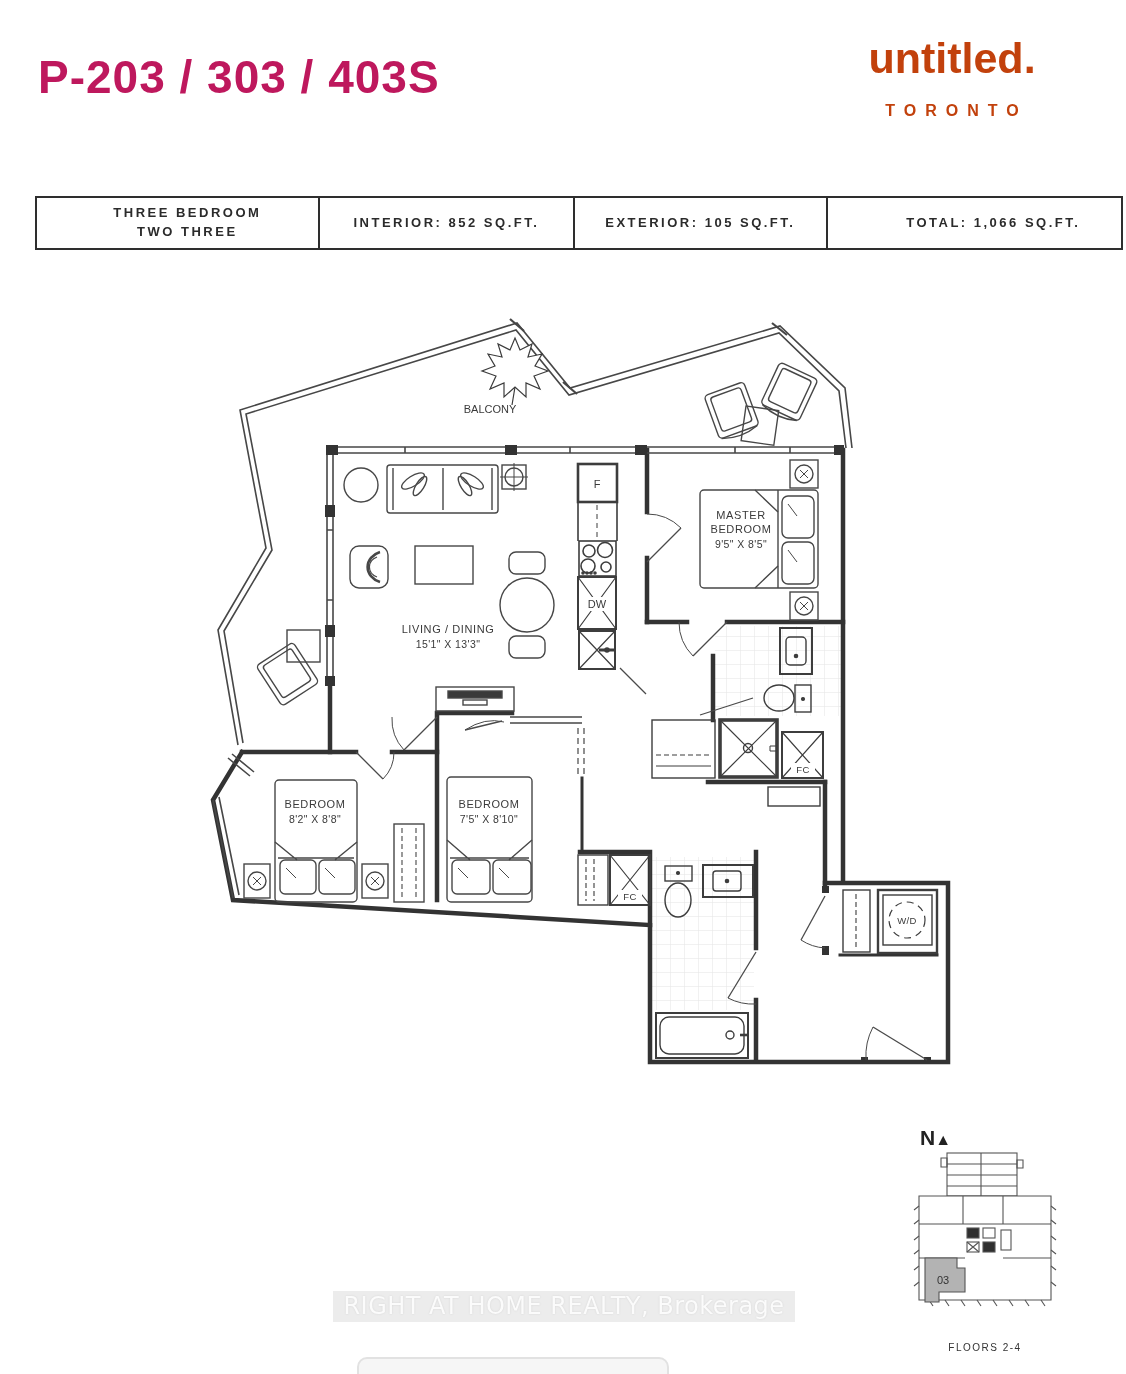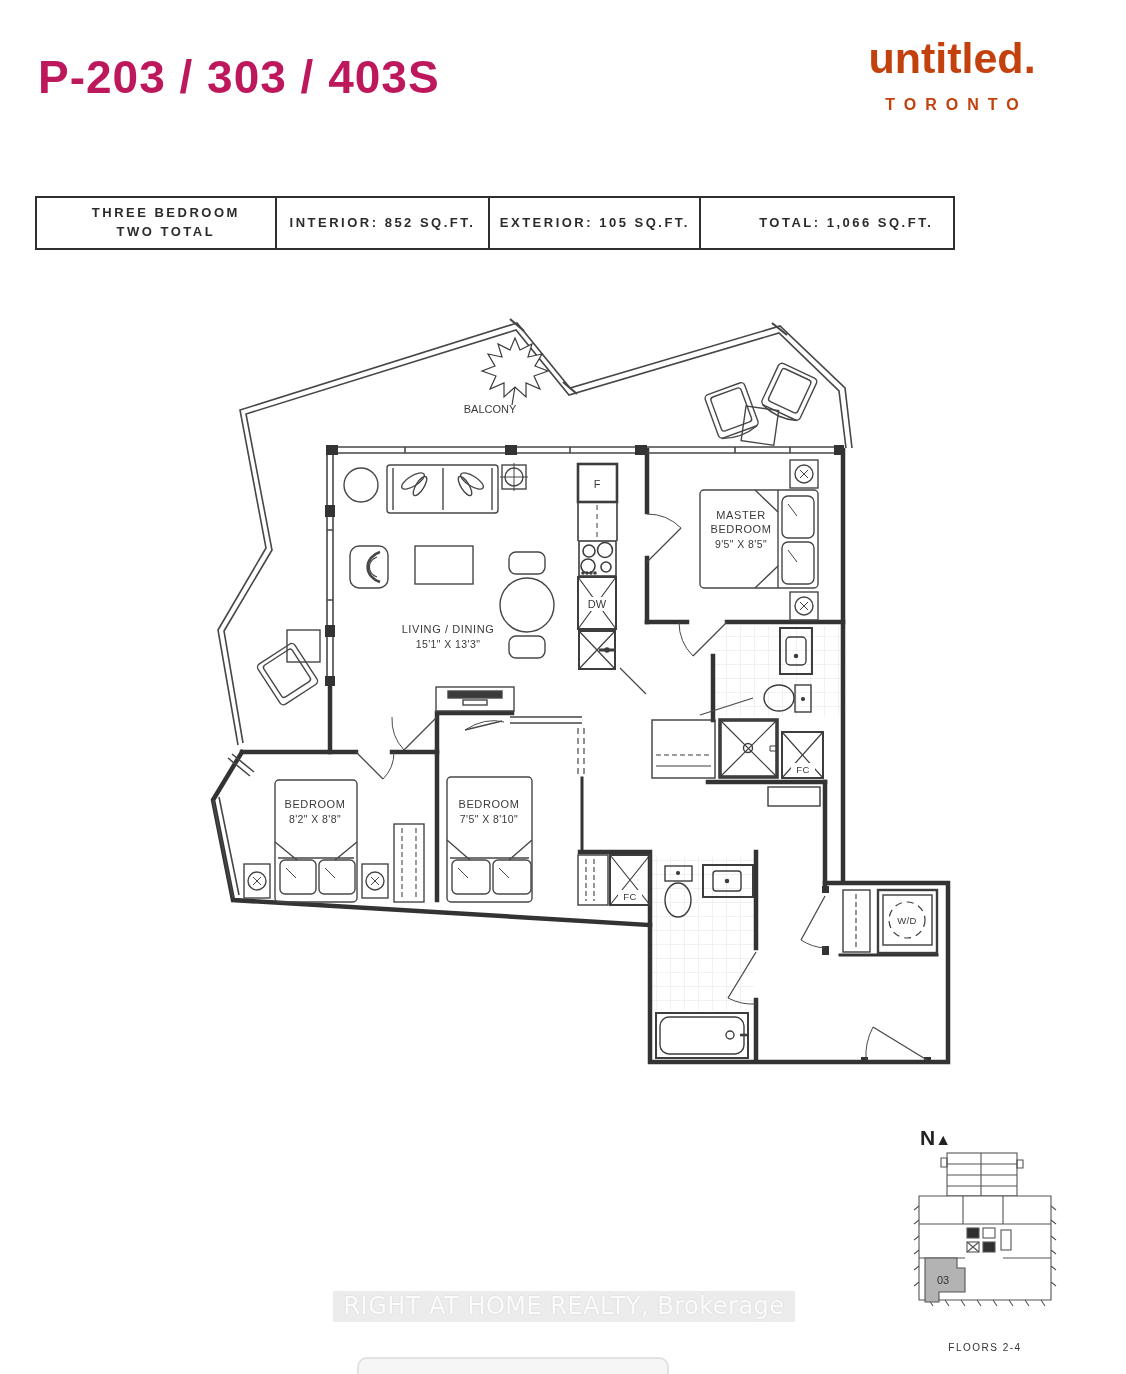--- a/index.html
+++ b/index.html
@@ -5,23 +5,23 @@
   html,body{margin:0;padding:0;}
   body{
     width:1126px;height:1374px;position:relative;overflow:hidden;
     background:#ffffff;font-family:"Liberation Sans",sans-serif;color:#262626;
   }
   .abs{position:absolute;}
   
   .title{left:38px;top:50px;font-size:46px;font-weight:bold;letter-spacing:1px;color:#be185d;}
   .logo{right:62px;top:36px;width:224px;text-align:center;color:#c2410c;}
   .logo .name{font-size:43px;font-weight:bold;letter-spacing:0px;line-height:1.05;}
-  .logo .city{font-size:16px;font-weight:bold;letter-spacing:9px;margin-top:15px;padding-left:9px;}
-  
-  .itable{left:35px;top:196px;width:920px;height:54px;display:flex;border:2px solid #2e2e2e;box-sizing:border-box;padding-left:20px;}
+  .logo .city{font-size:16px;font-weight:bold;letter-spacing:9px;margin-top:21px;padding-left:9px;}
+  
+  .itable{left:35px;top:196px;width:1088px;height:54px;display:flex;border:2px solid #2e2e2e;box-sizing:border-box;padding-left:20px;}
   .itable .cell{box-sizing:border-box;border-right:2px solid #2e2e2e;display:flex;flex-direction:column;align-items:center;justify-content:center;
     font-size:13px;font-weight:bold;letter-spacing:2.5px;color:#2b2b2b;line-height:1.45;text-align:center;}
   .itable .cell:last-child{border-right:none;margin-left:38px;}
   .c1{flex-basis:25.6%;} .c2{flex-basis:24.9%;} .c3{flex-basis:24.6%;} .c4{flex-basis:24.9%;}
   
   .plan{left:180px;top:300px;}
   .keyplan{left:905px;top:1150px;}
   .north{left:920px;top:1126px;font-size:21px;font-weight:bold;color:#222;}
   .north .tri{font-size:16px;}
   .floors{left:897px;top:1342px;width:176px;text-align:center;font-size:10px;letter-spacing:1.5px;color:#333;}
@@ -44,21 +44,21 @@
 
 <div class="abs title">P-203 / 303 / 403S</div>
 <div class="abs logo">
   <div class="name">untitled.</div>
   <div class="city">TORONTO</div>
 </div>
 
 <div class="abs itable">
   <div class="cell c1">
     <span>THREE BEDROOM</span>
-    <span>TWO TOTAL</span>
+    <span>TWO THREE</span>
   </div>
   <div class="cell c2">
     <span>INTERIOR: 852 SQ.FT.</span>
   </div>
   <div class="cell c3">
     <span>EXTERIOR: 105 SQ.FT.</span>
   </div>
   <div class="cell c4">
     <span>TOTAL: 1,066 SQ.FT.</span>
   </div>

